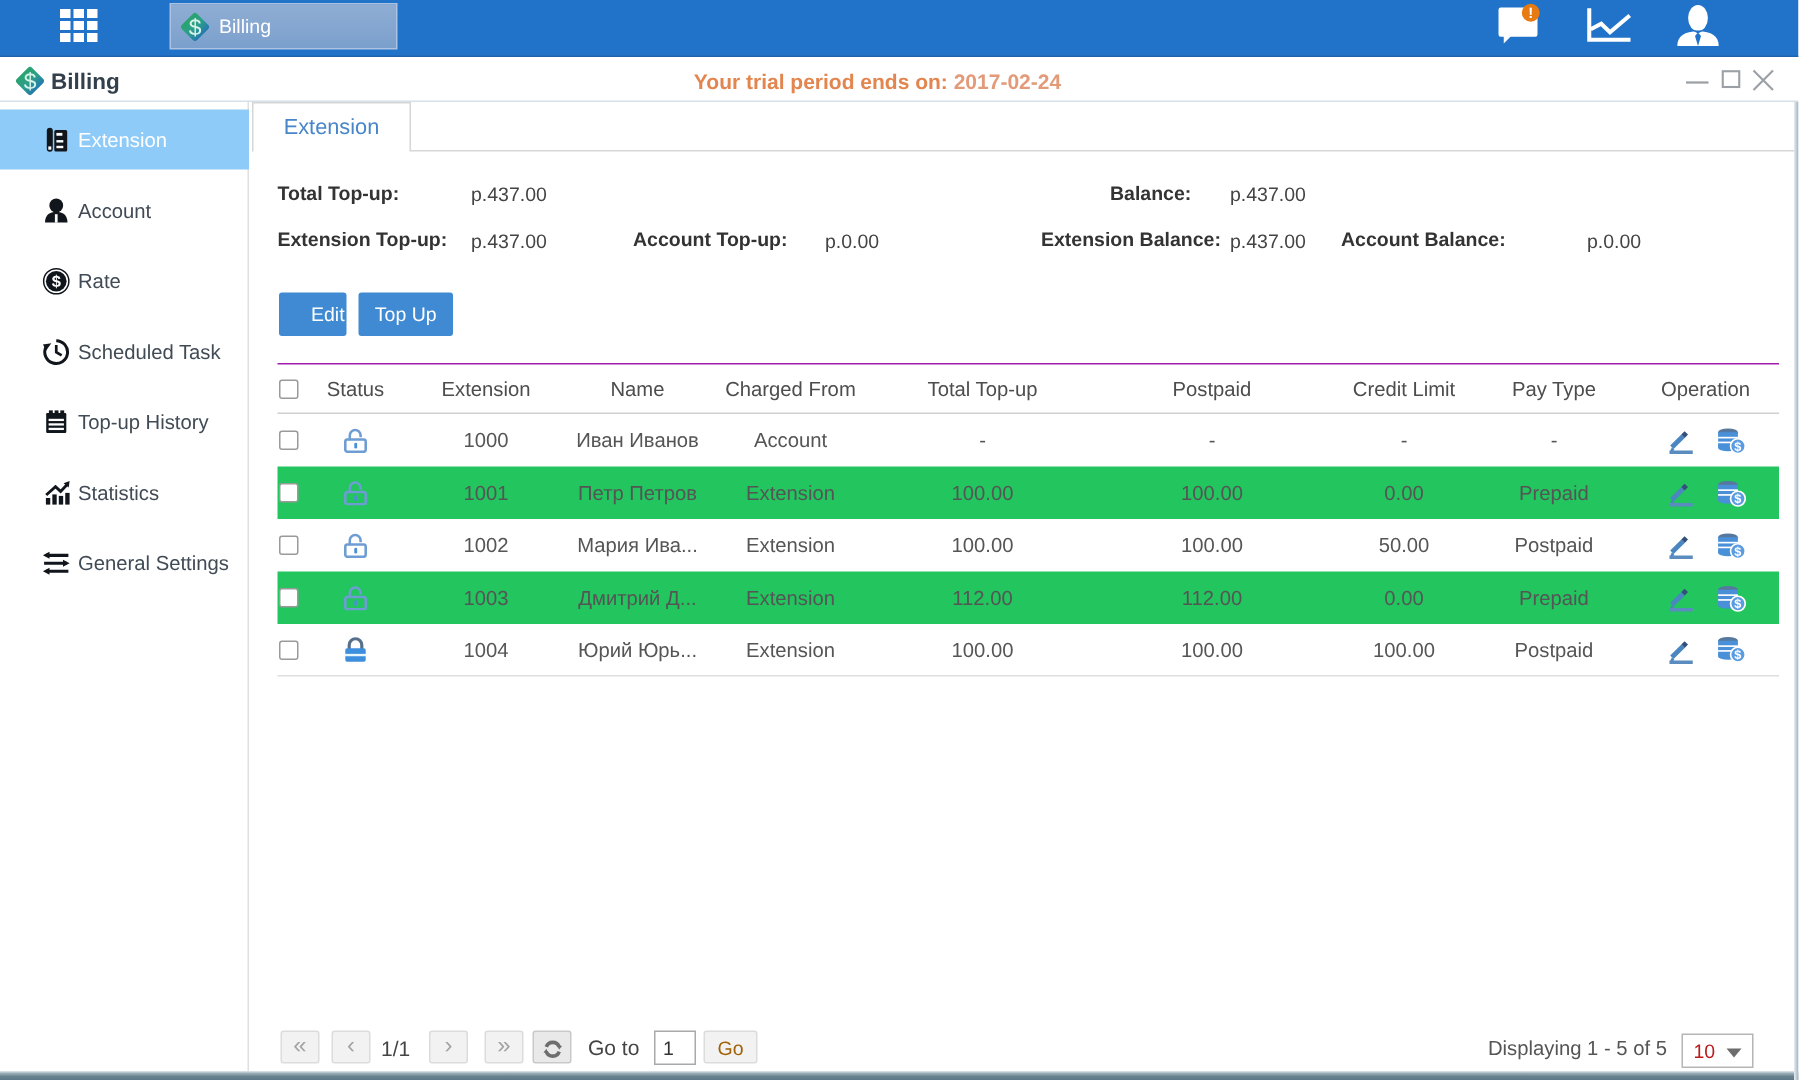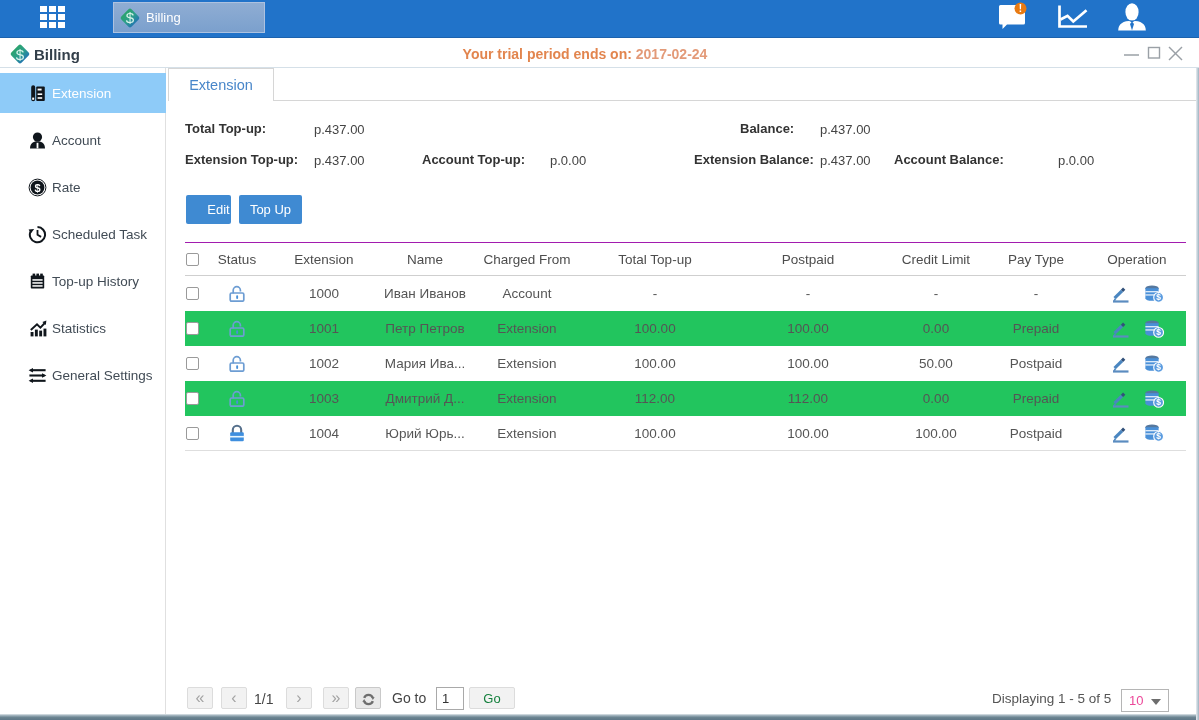--- a/index.html
+++ b/index.html
@@ -45,23 +45,23 @@
 .c0{left:0;width:15px;} .c1{left:28px;width:48px;} .c2{left:89px;width:100px;}
 .c3{left:190px;width:100px;} .c4{left:292px;width:100px;} .c5{left:410px;width:120px;}
 .c6{left:563px;width:120px;} .c7{left:691px;width:120px;} .c8{left:791px;width:120px;}
 .c9{left:903px;width:98px;}
 .cb { width:13px; height:13px; border:1px solid #9a9a9a; border-radius:2px; background:#fff; }
 
 
 .pgbtn { position:absolute; top:687px; width:26px; height:22px; background:#f2f2f2; border:1px solid #dcdcdc; border-radius:2px; text-align:center; color:#a3a3a3; font-size:16px; line-height:20px; }
 #goto { position:absolute; top:687px; left:392px; font-size:14px; color:#444; line-height:22px; }
 #pginput { position:absolute; top:687px; left:436px; width:28px; height:23px; border:1px solid #a9a9a9; font-size:13px; padding-left:5px; line-height:21px; background:#fff; color:#333; }
-#gobtn { left:469px; width:46px; color:#15803d; font-size:13px; line-height:21px; }
+#gobtn { left:469px; width:36px; color:#a16207; font-size:13px; line-height:21px; }
 #disp { position:absolute; top:691px; left:992px; font-size:13.5px; color:#555; }
-#pgsel { position:absolute; top:689px; left:1121px; width:48px; height:23px; border:1px solid #b5b5b5; font-size:13px; color:#ec4899; line-height:21px; padding-left:7px; background:#fff; }
+#pgsel { position:absolute; top:689px; left:1121px; width:48px; height:23px; border:1px solid #b5b5b5; font-size:13px; color:#b91c1c; line-height:21px; padding-left:7px; background:#fff; }
 #pgsel:after { content:""; position:absolute; right:7px; top:9px; border-left:5px solid transparent; border-right:5px solid transparent; border-top:6px solid #6d6d6d; }
 
 #bottomband { position:absolute; left:0; top:714px; width:1199px; height:6px; background:linear-gradient(#e2e8ec 0%,#93a7b2 30%,#69828f 60%,#5f7889 100%); }
 #rightband { position:absolute; left:1196px; top:68px; width:3px; height:652px; background:linear-gradient(90deg,#e8edf1,#9db2c0); }
 </style>
 </head>
 <body>
 <div id="app">
 
   <div id="topbar"></div>

